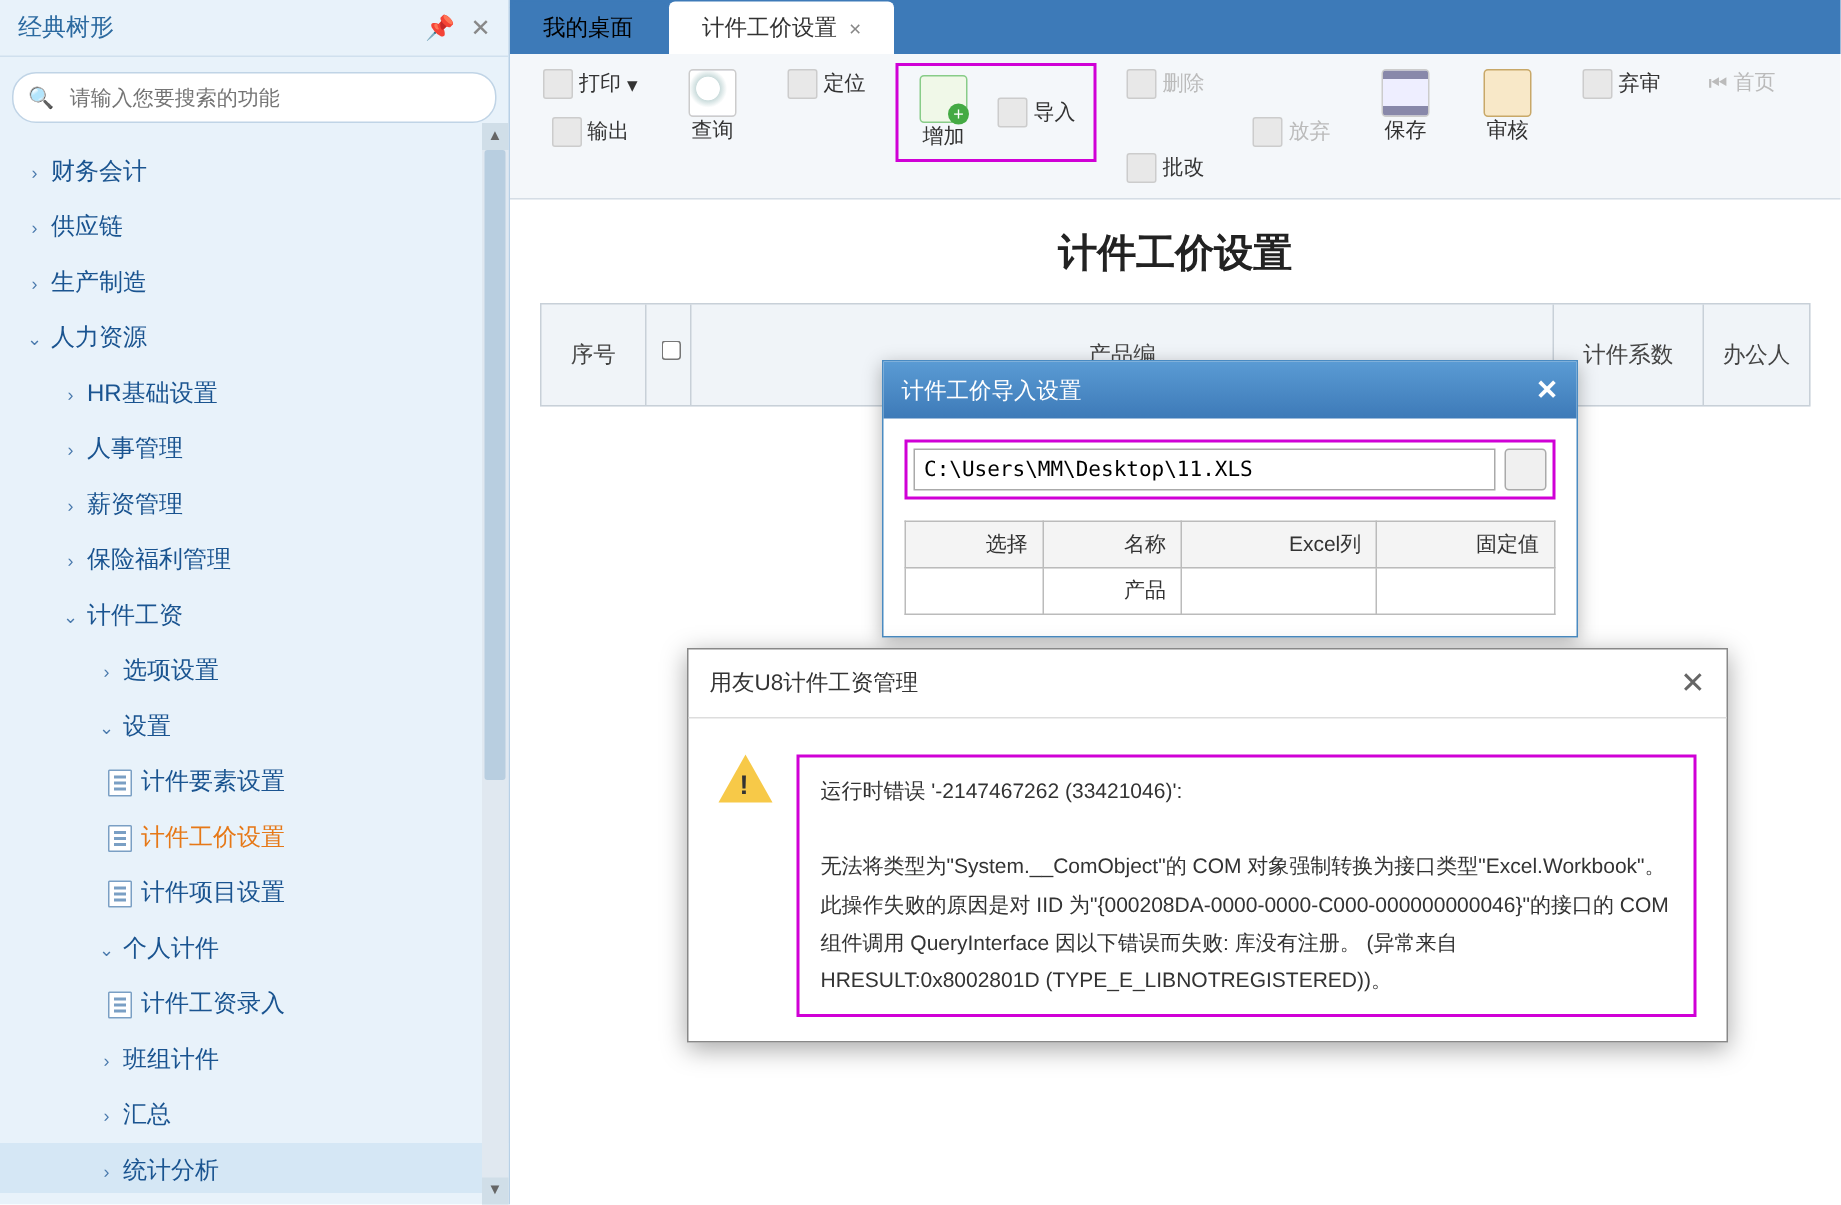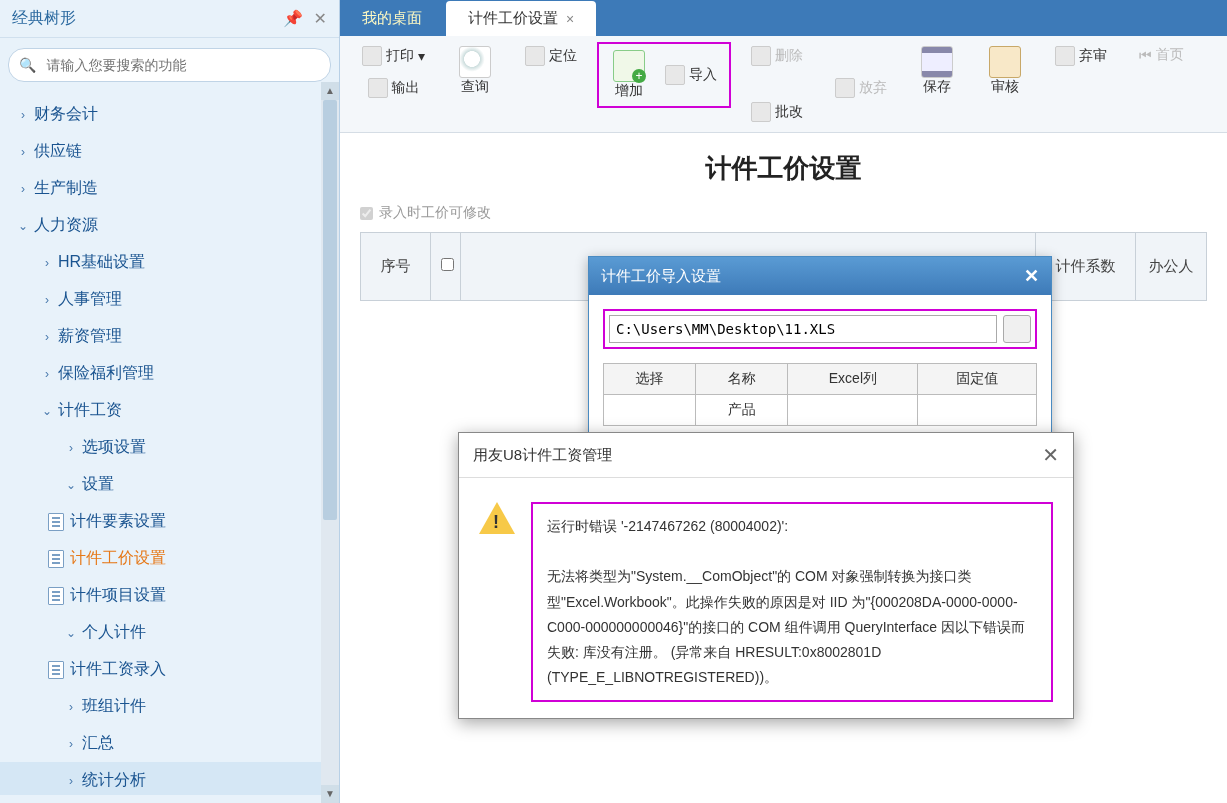--- a/index.html
+++ b/index.html
@@ -11,36 +11,36 @@
 .pin-icon, .close-icon { cursor: pointer; font-size: 16px; }
 .search-box { margin: 10px 8px; background: #fff; border: 1px solid #c0d4e6; border-radius: 16px; display: flex; align-items: center; padding: 4px 10px; }
 .search-box input { border: none; outline: none; flex: 1; font-size: 14px; padding: 4px; color: #3b82f6; background: transparent; }
 .search-icon { color: #999; margin-right: 6px; }
 
 .tree { padding: 4px 0; overflow-y: auto; height: calc(100% - 100px); }
 .tree-item { display: flex; align-items: center; padding: 8px 12px; cursor: pointer; color: #1a5490; font-size: 16px; }
 .tree-item.level-1 { padding-left: 16px; }
 .tree-item.level-2 { padding-left: 40px; }
 .tree-item.level-3 { padding-left: 64px; }
-.tree-item.level-4 { padding-left: 48px; }
+.tree-item.level-4 { padding-left: 48px; margin-left: 24px; }
 .tree-chevron { width: 14px; display: inline-block; text-align: center; color: #4a7aad; margin-right: 4px; font-size: 12px; }
 .tree-item.active { color: #e67817; }
 .tree-item.selected { background: #d5e7f5; }
 .doc-icon { display: inline-block; width: 16px; height: 18px; background: #fff; border: 1px solid #7a9fc4; border-radius: 1px; margin-right: 6px; position: relative; }
 .doc-icon::after { content: ""; position: absolute; left: 3px; top: 3px; right: 3px; height: 2px; background: #7a9fc4; box-shadow: 0 4px 0 #7a9fc4, 0 8px 0 #7a9fc4; }
 
 .scrollbar-track { position: absolute; right: 0; top: 100px; bottom: 0; width: 18px; background: #e0e8f0; }
 .scrollbar-thumb { position: absolute; left: 2px; right: 2px; top: 0; height: 420px; background: #b8cee0; border-radius: 2px; }
 .scroll-arrow-top, .scroll-arrow-bottom { position: absolute; left: 0; right: 0; height: 18px; background: #d0dee8; text-align: center; font-size: 10px; line-height: 18px; color: #666; }
 .scroll-arrow-top { top: -18px; }
 .scroll-arrow-bottom { bottom: 0; }
 
 .main { position: absolute; left: 340px; top: 0; right: 0; height: 803px; background: #fff; }
 .tabs-row { display: flex; background: #3d7ab8; height: 36px; align-items: flex-end; }
-.tab { padding: 8px 22px; background: #3d7ab8; color: #fef9c3; font-size: 15px; border-top-left-radius: 4px; border-top-right-radius: 4px; margin-right: 2px; cursor: pointer; display: flex; align-items: center; gap: 8px; }
+.tab { padding: 8px 22px; background: #3d7ab8; color: #000000; font-size: 15px; border-top-left-radius: 4px; border-top-right-radius: 4px; margin-right: 2px; cursor: pointer; display: flex; align-items: center; gap: 8px; }
 .tab.active { background: #fff; color: #333; }
 .tab-close { color: #888; cursor: pointer; font-size: 14px; }
 
 .toolbar { background: #f4f7fa; border-bottom: 1px solid #d5dde5; padding: 6px 10px; display: flex; gap: 8px; align-items: flex-start; }
 .toolbar-group { display: flex; flex-direction: column; align-items: center; gap: 4px; padding: 0 6px; }
 .toolbar-group-row { display: flex; gap: 6px; align-items: center; }
 .toolbar-btn { display: flex; align-items: center; gap: 4px; padding: 4px 6px; cursor: pointer; color: #333; font-size: 14px; }
 .toolbar-btn.disabled { color: #bbb; }
 .toolbar-big-btn { display: flex; flex-direction: column; align-items: center; padding: 4px 8px; cursor: pointer; font-size: 14px; }
 .tb-icon { width: 32px; height: 32px; display: inline-block; background: #e8e8e8; border: 1px solid #ccc; border-radius: 3px; }
@@ -50,32 +50,32 @@
 .tb-icon.add::after { content: "+"; position: absolute; right: -2px; bottom: -2px; color: #fff; background: #4a4; border-radius: 50%; width: 14px; height: 14px; font-size: 12px; line-height: 14px; text-align: center; }
 .tb-icon.save { background: linear-gradient(#88a 20%, #eef 20% 80%, #88a 80%); }
 .tb-icon.audit { background: #f8e8c8; border-color: #c8a868; }
 .highlight-box { border: 2px solid #d000d6; padding: 2px 6px; }
 
 .page-title { text-align: center; font-size: 26px; font-weight: bold; padding: 18px 0 12px; color: #222; }
 .check-row { padding: 6px 20px; color: #999; display: flex; align-items: center; gap: 6px; }
 .grid-header { display: flex; border: 1px solid #c8d0d8; background: #f0f4f8; margin: 4px 20px 0; }
 .grid-cell { padding: 24px 10px; border-right: 1px solid #c8d0d8; text-align: center; font-size: 15px; color: #444; }
 
-.import-dialog { position: absolute; left: 588px; top: 256px; width: 464px; background: #fff; border: 1px solid #4a8bc2; box-shadow: 0 3px 12px rgba(0,0,0,0.3); }
+.import-dialog { position: absolute; left: 588px; top: 240px; width: 464px; background: #fff; border: 1px solid #4a8bc2; box-shadow: 0 3px 12px rgba(0,0,0,0.3); }
 .import-dialog-header { background: linear-gradient(#5a9bd4, #3d7ab8); color: #fff; padding: 8px 12px; display: flex; justify-content: space-between; align-items: center; font-size: 15px; }
 .import-dialog-close { cursor: pointer; font-size: 18px; font-weight: bold; }
 .import-dialog-body { padding: 14px; }
 .path-row { display: flex; gap: 6px; border: 2px solid #d000d6; padding: 4px; margin-bottom: 14px; }
 .path-input { flex: 1; border: 1px solid #aaa; padding: 4px 6px; font-family: monospace; font-size: 14px; }
 .path-btn { width: 28px; height: 28px; border: 1px solid #aaa; background: #f0f0f0; border-radius: 3px; cursor: pointer; }
 .import-table { width: 100%; border-collapse: collapse; }
-.import-table th, .import-table td { border: 1px solid #bbb; padding: 6px 10px; text-align: center; font-size: 14px; font-weight: normal; }
+.import-table th, .import-table td { border: 1px solid #bbb; padding: 6px 10px; text-align: right; font-size: 14px; font-weight: normal; }
 .import-table th { background: #f4f4f4; }
 
-.error-dialog { position: absolute; left: 458px; top: 432px; width: 616px; background: #fff; border: 1px solid #888; box-shadow: 0 4px 16px rgba(0,0,0,0.35); }
+.error-dialog { position: absolute; left: 458px; top: 432px; width: 694px; background: #fff; border: 1px solid #888; box-shadow: 0 4px 16px rgba(0,0,0,0.35); }
 .error-dialog-header { display: flex; justify-content: space-between; align-items: center; padding: 10px 14px; border-bottom: 1px solid #ddd; font-size: 15px; }
 .error-dialog-close { cursor: pointer; font-size: 20px; color: #666; }
 .error-dialog-body { display: flex; padding: 24px 20px 16px; gap: 16px; align-items: flex-start; }
 .warning-icon { width: 36px; height: 36px; flex-shrink: 0; }
 .warning-triangle { width: 0; height: 0; border-left: 18px solid transparent; border-right: 18px solid transparent; border-bottom: 32px solid #f7c948; position: relative; }
 .warning-triangle::after { content: "!"; position: absolute; left: -4px; top: 10px; color: #333; font-weight: bold; font-size: 18px; }
 .error-text-box { border: 2px solid #d000d6; padding: 10px 14px; flex: 1; font-size: 14px; line-height: 1.8; }
 .error-dialog-footer { display: flex; justify-content: flex-end; padding: 10px 16px 16px; }
 .ok-btn { padding: 6px 28px; border: 1px solid #888; background: linear-gradient(#fefefe, #e8e8e8); cursor: pointer; font-size: 14px; }
 </style>
@@ -263,24 +263,20 @@
     </div>
     <div class="toolbar-group">
       <div class="toolbar-btn disabled">
           <span>⏮</span>
           <span>首页</span>
         </div>
     </div>
   </div>
 
   <div class="page-title">计件工价设置</div>
-  <div class="check-row">
-    <input type="checkbox" checked="" disabled="" style="">
-    <span>录入时工价可修改</span>
-  </div>
   <div class="grid-header">
     <div class="grid-cell" style="width:70px">序号</div>
     <div class="grid-cell" style="width:30px"><input type="checkbox" style=""></div>
     <div class="grid-cell" style="flex:1">产品编</div>
     <div class="grid-cell" style="width:100px">计件系数</div>
     <div class="grid-cell" style="width:70px;border-right:none">办公人</div>
   </div>
 </div>
 
 <div class="import-dialog">
@@ -315,18 +311,18 @@
 <div class="error-dialog">
   <div class="error-dialog-header">
     <span>用友U8计件工资管理</span>
     <span class="error-dialog-close">✕</span>
   </div>
   <div class="error-dialog-body">
     <div class="warning-icon">
         <div class="warning-triangle"></div>
       </div>
     <div class="error-text-box">
-      <div>运行时错误 '-2147467262 (80004002)':</div>
+      <div>运行时错误 '-2147467262 (33421046)':</div>
       <br>
       <div>无法将类型为"System.__ComObject"的 COM 对象强制转换为接口类型"Excel.Workbook"。此操作失败的原因是对 IID 为"{000208DA-0000-0000-C000-000000000046}"的接口的 COM 组件调用 QueryInterface 因以下错误而失败: 库没有注册。 (异常来自 HRESULT:0x8002801D (TYPE_E_LIBNOTREGISTERED))。</div>
     </div>
   </div>
 </div>
 
 </body></html>

